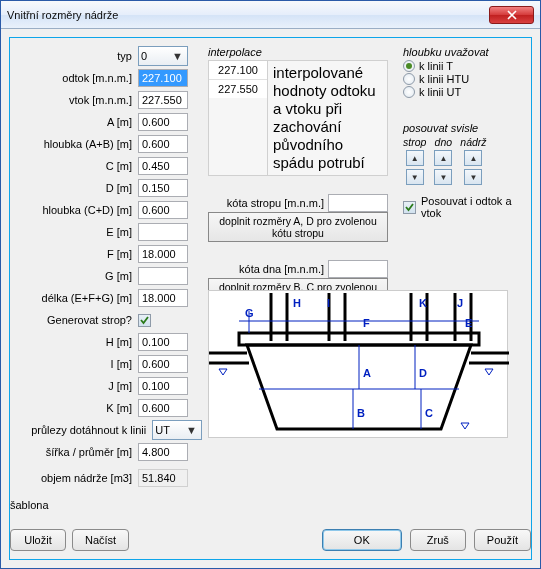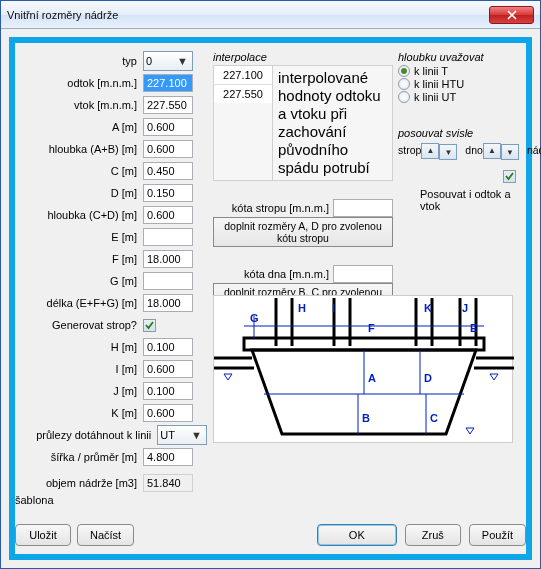--- a/index.html
+++ b/index.html
@@ -2,21 +2,21 @@
 <html><head>
 <meta charset="utf-8">
 <style>
 * { box-sizing: border-box; font-family: "Segoe UI", Tahoma, sans-serif; font-size: 11px; }
 html, body { margin: 0; padding: 0; background: #fff; }
 .window { width: 541px; height: 569px; border: 1px solid #2a5aa8; background: #f0f0f0; box-shadow: 0 2px 8px rgba(0,0,0,0.3); position: relative; }
 .titlebar { height: 28px; background: linear-gradient(to bottom, #f7f9fc 0%, #e6eefb 50%, #d4e3f7 51%, #e9f1fb 100%); display: flex; align-items: center; padding: 0 6px; border-bottom: 1px solid #9aaec5; }
 .titlebar-text { flex: 1; color: #0a0a0a; }
 .close-btn { width: 45px; height: 18px; border-radius: 3px; background: linear-gradient(to bottom, #f28080 0%, #d43a3a 50%, #c02020 51%, #d94040 100%); border: 1px solid #8a1a1a; display: flex; align-items: center; justify-content: center; color: #fff; }
 .close-btn svg { width: 10px; height: 10px; }
-.content { position: absolute; top: 36px; left: 8px; right: 8px; bottom: 8px; border: 6px solid #0ea5e9; background: #f0f0f0; padding: 8px 10px; }
+.content { position: absolute; top: 36px; left: 8px; right: 8px; bottom: 8px; border: 1px solid #0ea5e9; background: #f0f0f0; padding: 8px 10px; }
 .row { display: flex; align-items: center; margin-bottom: 2px; height: 20px; }
 .label-col { width: 118px; text-align: right; padding-right: 6px; }
 .input-text { width: 50px; height: 18px; border: 1px solid #abadb3; background: #fff; padding: 0 3px; }
 .input-sel { background: #3399ff; color: #fff; }
 .dropdown { width: 50px; height: 20px; border: 1px solid #7b9ebd; background: linear-gradient(#fff,#e9eef3); display: flex; align-items: center; justify-content: space-between; padding: 0 2px; }
 .dropdown .arrow { width: 15px; height: 15px; display: flex; align-items: center; justify-content: center; color: #333; }
 .checkbox { width: 13px; height: 13px; border: 1px solid #8e9aa8; background: linear-gradient(#e8f0f6,#d2e2ef); display: inline-flex; align-items: center; justify-content: center; }
 .checkbox svg { width: 11px; height: 11px; }
 .left-panel { float: left; width: 182px; }
 .mid-panel { position: absolute; left: 198px; top: 8px; width: 180px; }
@@ -29,25 +29,25 @@
 .interp-desc { padding: 3px 5px; font-size: 15px; line-height: 1.2; }
 .kota-group { margin-top: 18px; }
 .kota-row { display: flex; align-items: center; }
 .kota-row .lbl { flex: 1; text-align: right; padding-right: 4px; }
 .kota-row input { width: 60px; height: 18px; border: 1px solid #abadb3; background: #fff; padding: 0 3px; }
 .wide-btn { width: 100%; height: 30px; border: 1px solid #888; background: linear-gradient(#f6f6f6,#e6e6e6); text-align: center; padding: 1px 4px; font-size: 10.5px; line-height: 1.15; display: flex; align-items: center; justify-content: center; margin-top: 0px; }
 .radio-row { display: flex; align-items: center; margin: 1px 0; }
 .radio { width: 12px; height: 12px; border: 1px solid #8e9aa8; border-radius: 50%; background: radial-gradient(#fff,#e0e8ef); margin-right: 4px; display: flex; align-items: center; justify-content: center; }
 .radio.checked::after { content: ""; width: 6px; height: 6px; background: #4a8a26; border-radius: 50%; }
 .spin-group { display: flex; gap: 8px; margin-top: 2px; }
-.spin { display: flex; flex-direction: row; align-items: center; }
+.spin { display: flex; flex-direction: column; align-items: center; font-style: italic; }
 .spin-head { font-size: 10.5px; margin-bottom: 2px; }
 .spin-btn { width: 18px; height: 16px; border: 1px solid #7b9ebd; background: linear-gradient(#f3f7fb,#d9e5f0); display: flex; align-items: center; justify-content: center; font-size: 8px; color: #333; }
 .spin-btn + .spin-btn { margin-top: 3px; }
-.check-row { display: flex; align-items: flex-end; gap: 5px; margin-top: 10px; flex-direction: column; }
+.check-row { display: flex; align-items: center; gap: 5px; margin-top: 10px; }
 .diagram { position: absolute; left: 198px; top: 252px; width: 300px; height: 148px; background: #fff; border: 1px solid #ccc; }
 .footer { position: absolute; left: 0; right: 0; bottom: 8px; }
 .footer-left { position: absolute; left: 0; bottom: 0; }
 .footer-left .lbl { margin-bottom: 18px; }
 .footer-left .btns { display: flex; gap: 6px; }
 .footer-right { position: absolute; right: 0; bottom: 0; display: flex; gap: 8px; }
 .btn { height: 22px; border: 1px solid #8a8a8a; background: linear-gradient(#f8f8f8,#e4e4e4); padding: 0 12px; display: flex; align-items: center; justify-content: center; border-radius: 4px; min-width: 56px; }
 .btn-default { border: 1px solid #3c7fb1; box-shadow: 0 0 0 1px #8fc8ea inset; min-width: 80px; }
 svg { display: block; }
 </style>

